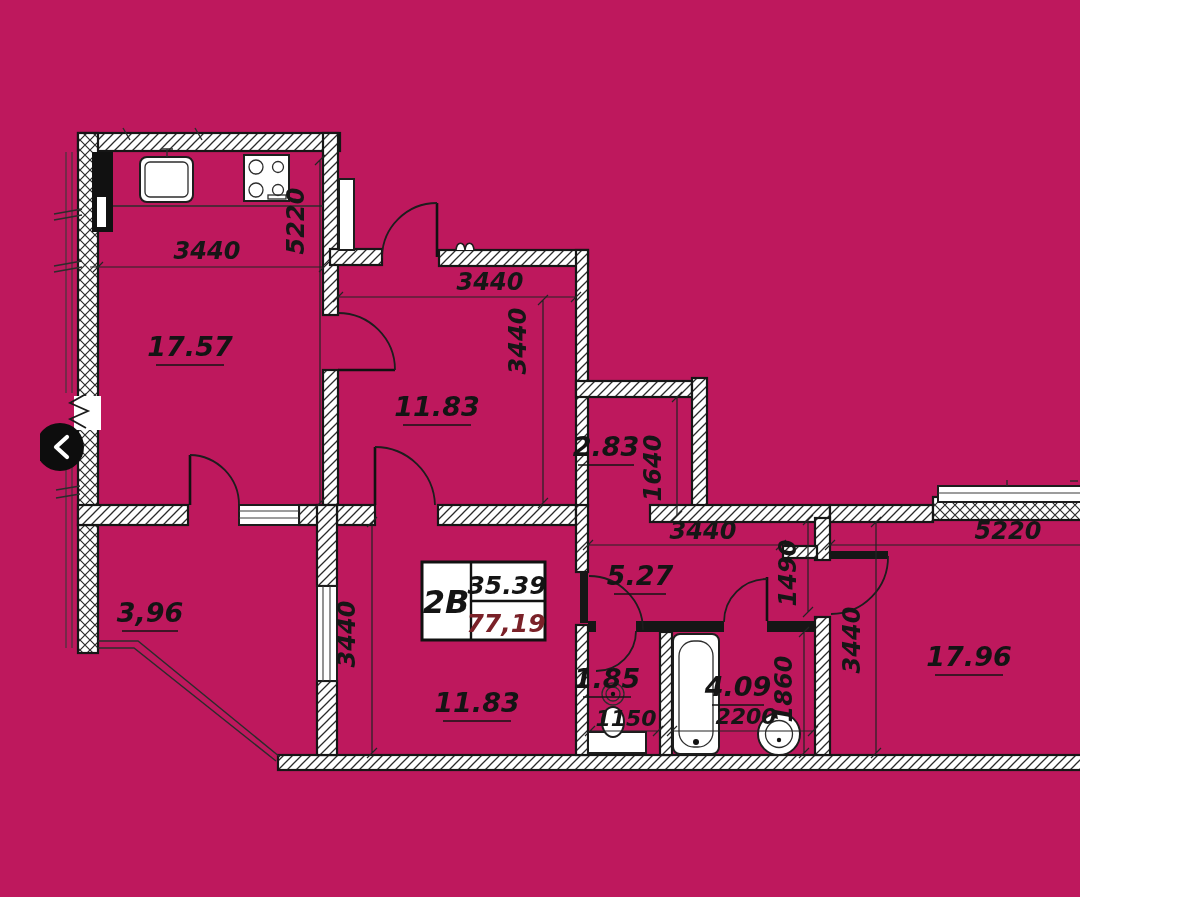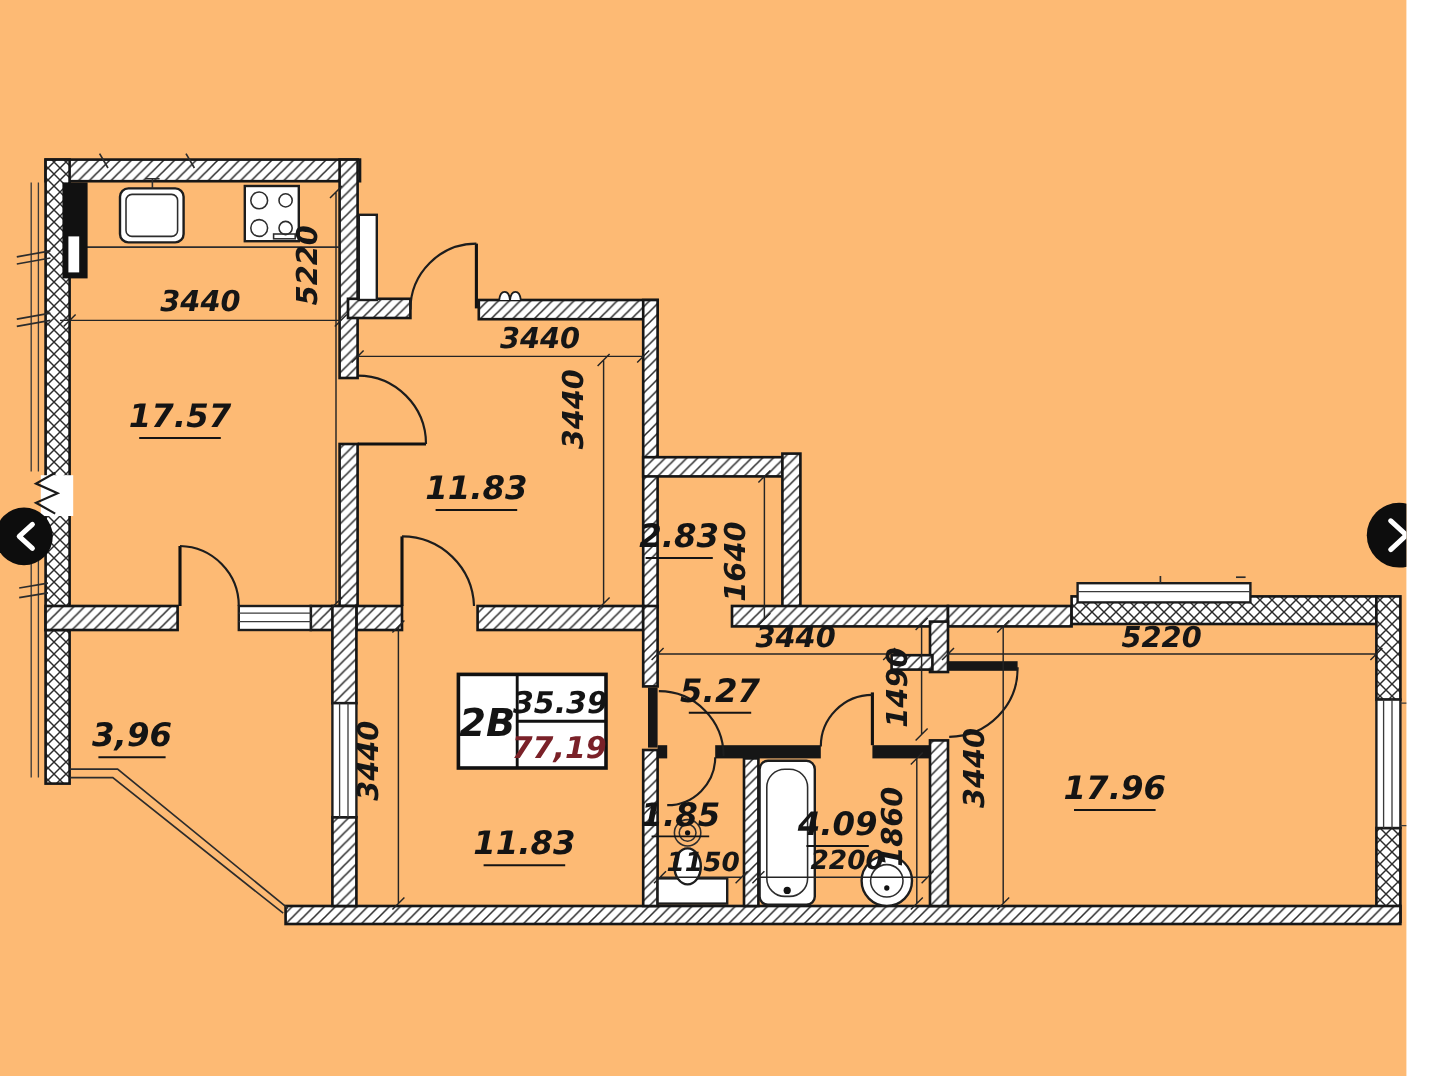--- a/index.html
+++ b/index.html
@@ -1,16 +1,16 @@
 <!DOCTYPE html>
 <html><head>
 <meta charset="utf-8">
 <style>
   html,body{margin:0;padding:0;background:#ffffff;}
-  .stage{position:relative;width:1172px;height:897px;background:#fdba74;overflow:hidden;}
+  .stage{position:relative;width:1040px;height:897px;background:#be185d;overflow:hidden;padding-left:40px;}
   svg{display:block;}
   .w{stroke:#161616;stroke-width:2.2;}
   .wb{fill:#161616;stroke:none;}
   .thin{stroke:#2c2c2c;stroke-width:1.4;fill:none;}
   .thin2{stroke:#3a3a3a;stroke-width:1.1;fill:none;}
   .door{stroke:#1d1d1d;stroke-width:1.8;fill:none;}
   .leaf{stroke:#111;stroke-width:2.6;fill:none;}
   .fx{stroke:#1d1d1d;stroke-width:2;fill:#ffffff;}
   .fxi{stroke:#2d2d2d;stroke-width:1.3;fill:none;}
   .dimp{stroke:#242424;stroke-width:1.2;fill:none;}

